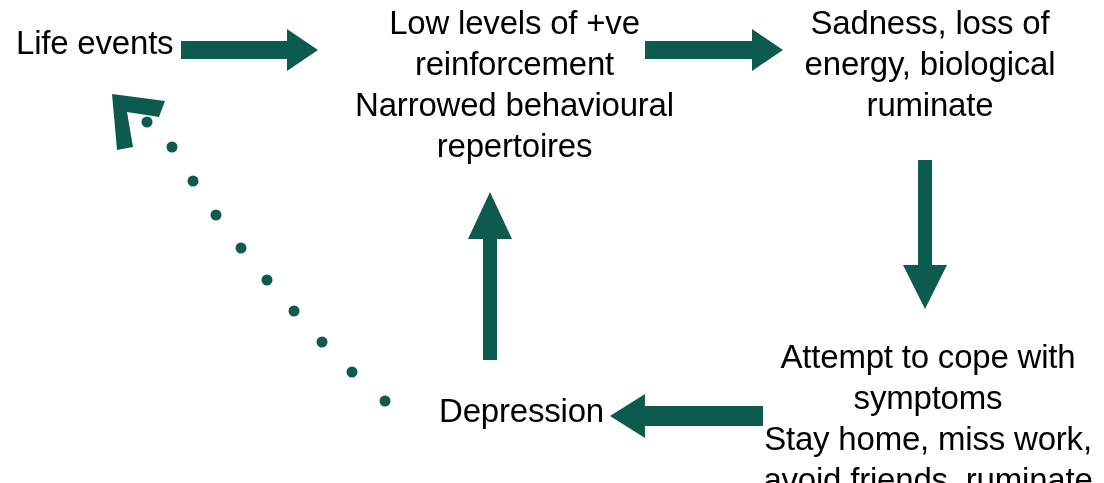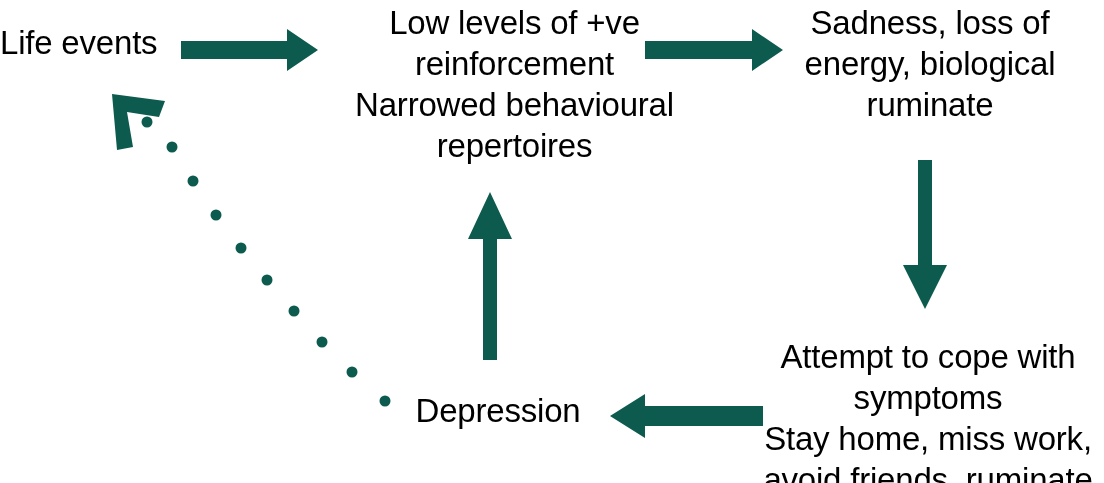--- a/index.html
+++ b/index.html
@@ -20,28 +20,28 @@
   .node {
     position: absolute;
     color: #000000;
     font-family: "Liberation Sans", sans-serif;
     font-size: 33px;
     line-height: 41px;
     white-space: pre-line;
     letter-spacing: -0.2px;
   }
   .node.center  { text-align: center; }
-  .node.left    { text-align: left; }
+  .node.left    { text-align: left; margin-left: 16px; }
 
   
   #node-life-events   { left: 0px;   top: 22px;  width: 175px; text-align: left; }
   #node-low-pos-reinf { left: 322px; top: 2px;   width: 385px; }
   #node-sadness       { left: 760px; top: 2px;   width: 340px; }
   #node-attempt-cope  { left: 752px; top: 308px; width: 352px; margin-top: 28px; }
-  #node-depression    { left: 408px; top: 390px; width: 180px; text-align: center; }
+  #node-depression    { left: 408px; top: 390px; width: 180px; text-align: right; }
 
   .arrow-layer {
     position: absolute;
     left: 0; top: 0;
     width: 1104px;
     height: 483px;
     pointer-events: none;
   }
 </style>
 </head>

